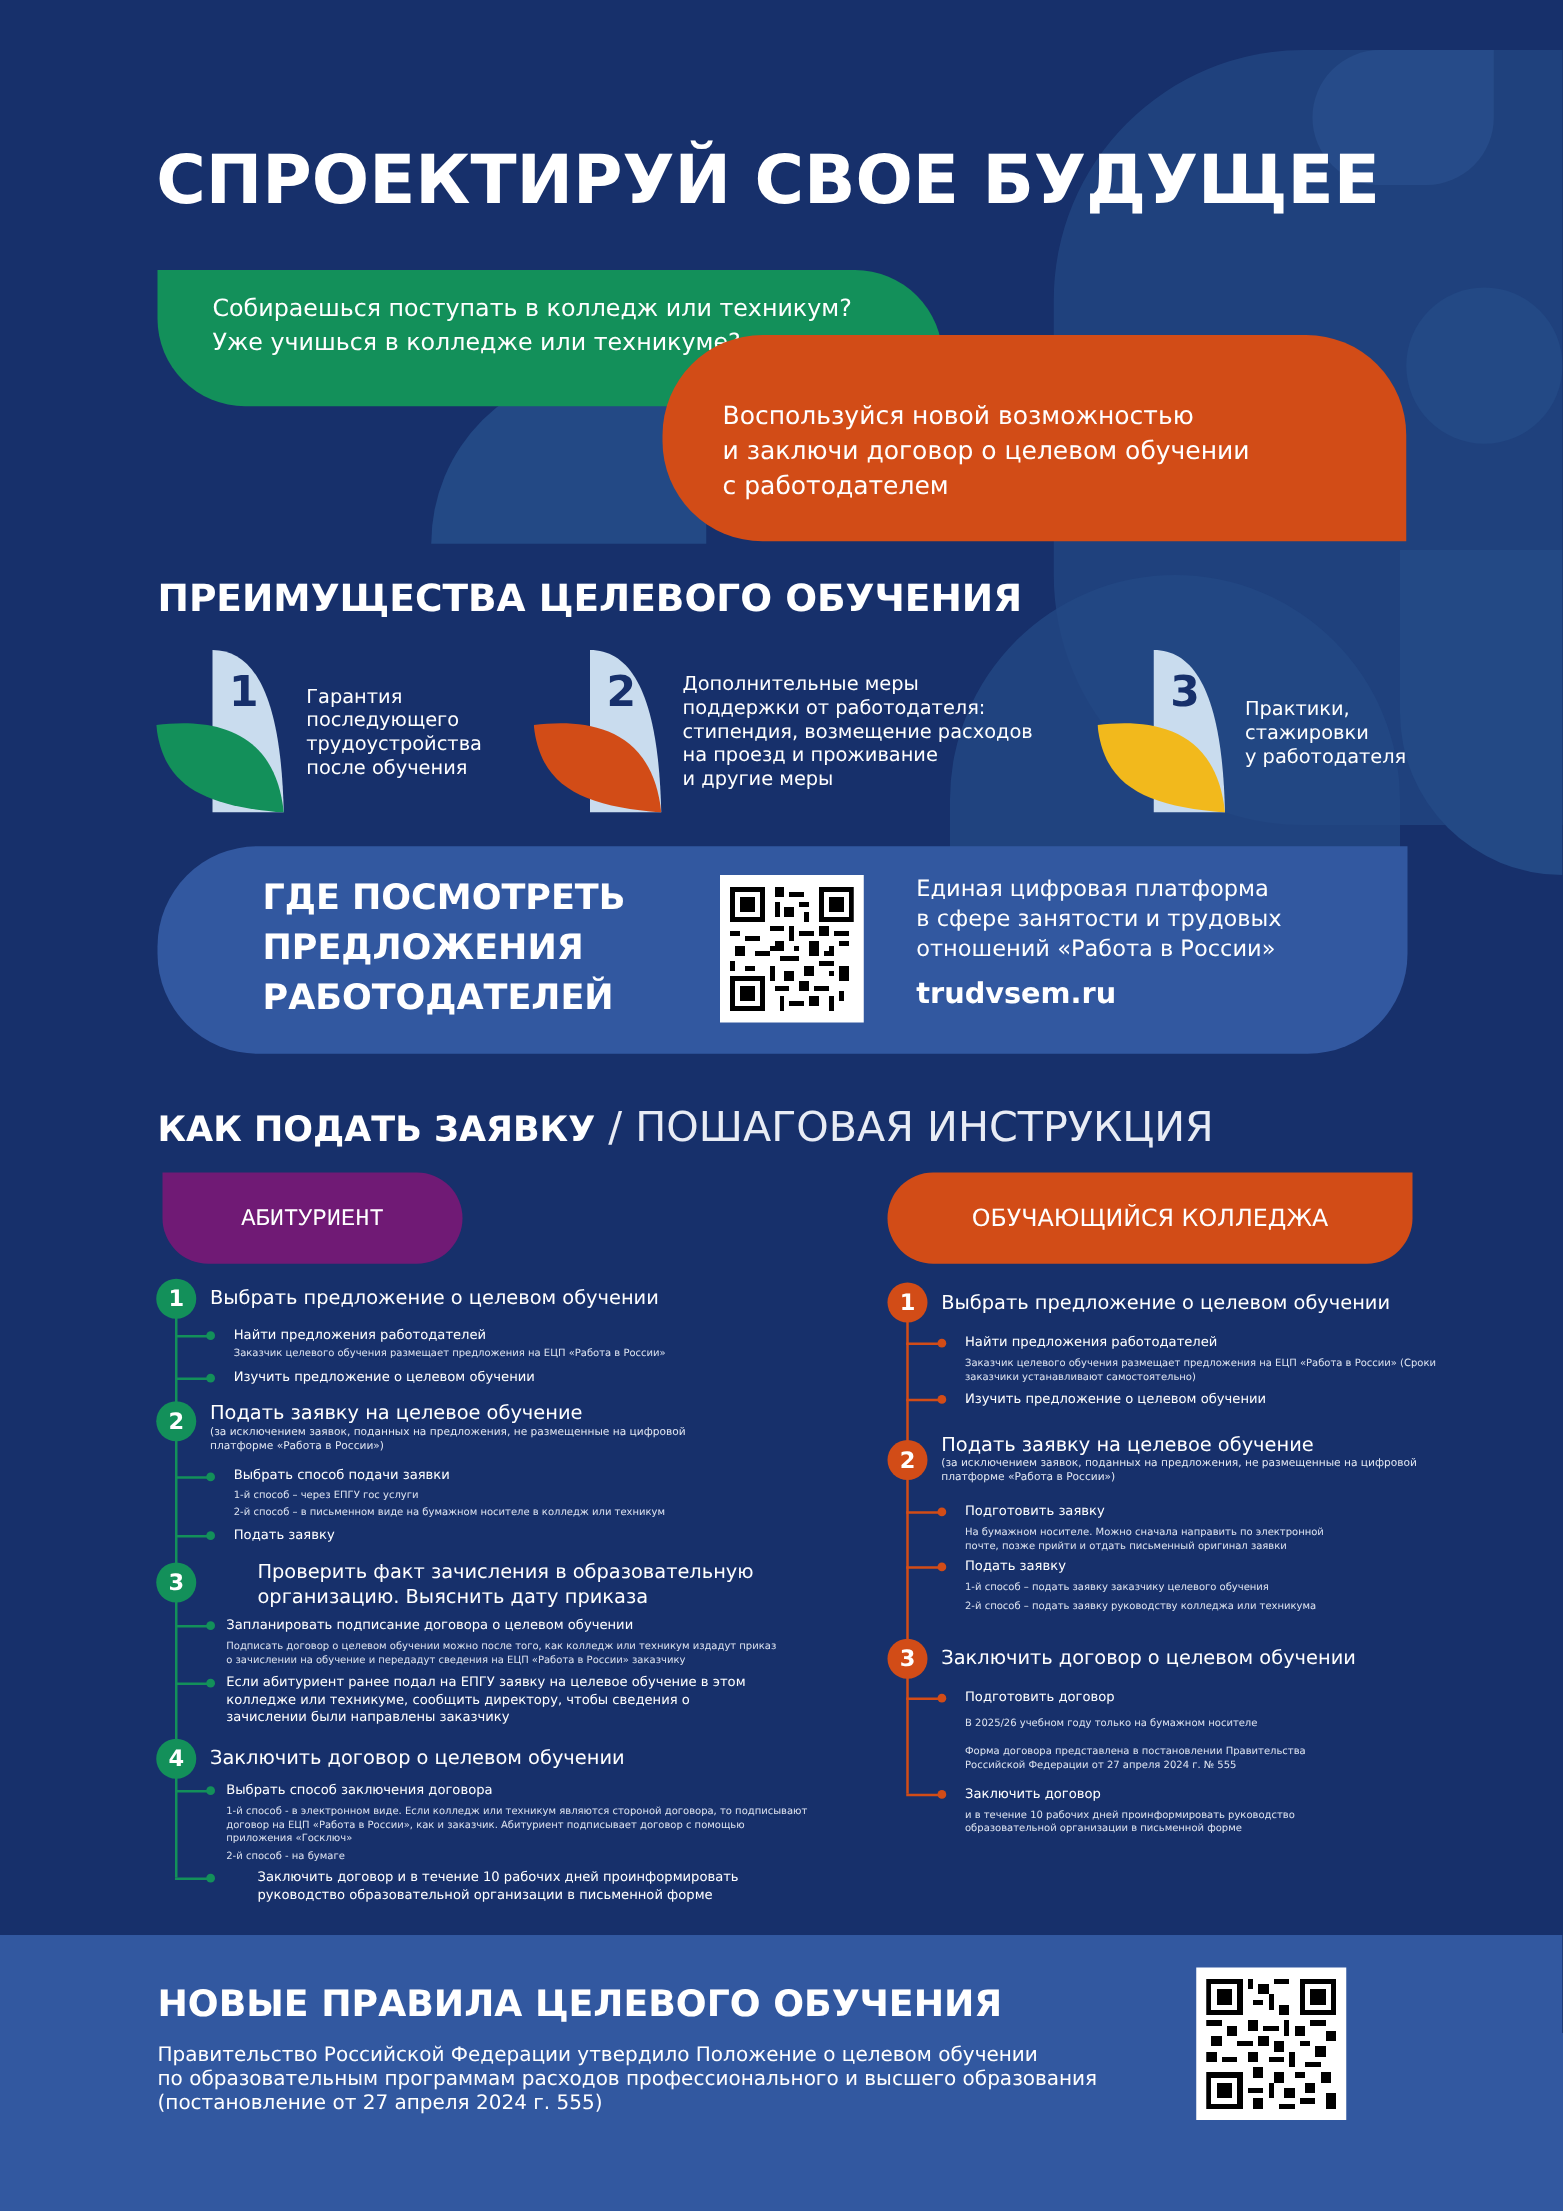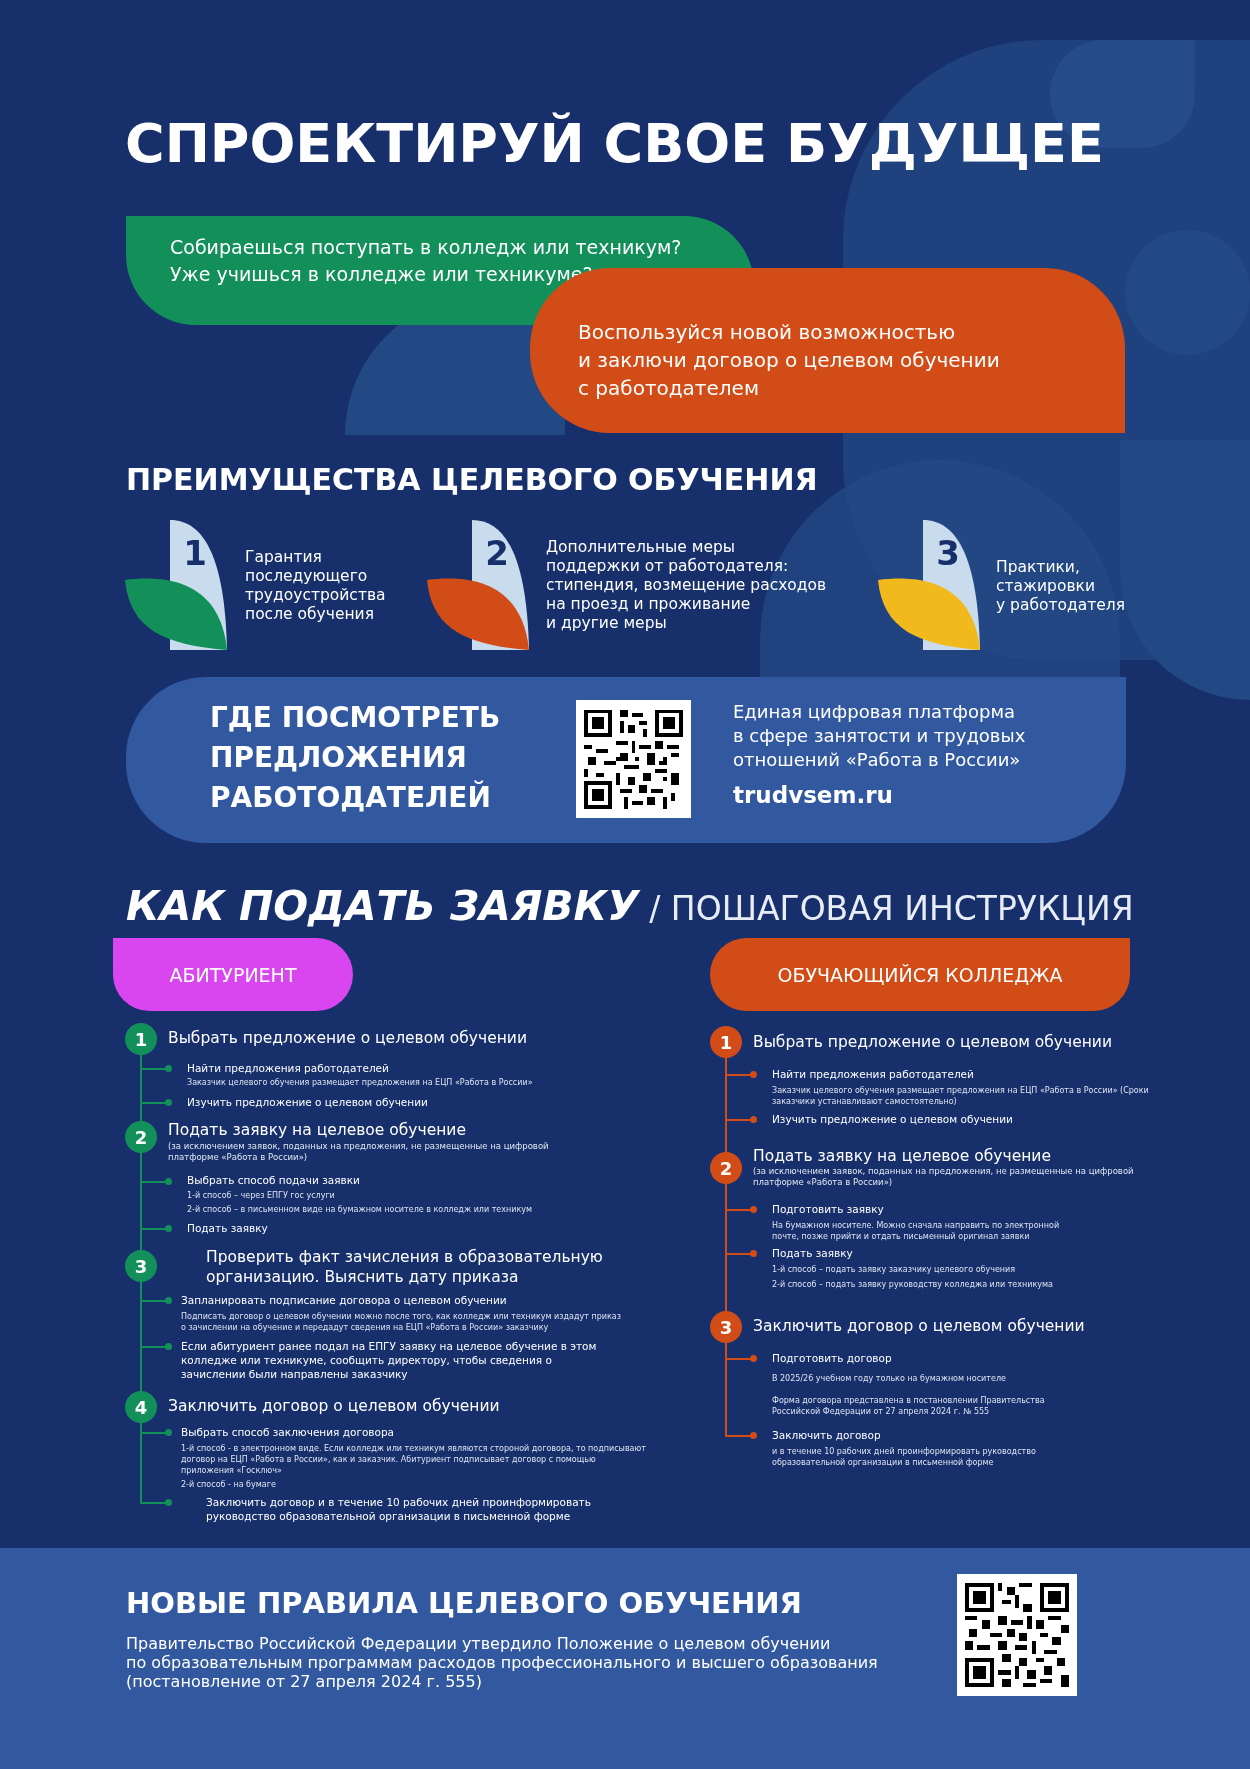--- a/index.html
+++ b/index.html
@@ -48,29 +48,29 @@
     font-weight: bold; font-size: 28px; line-height: 40px;
   }
   .qr {
     position: absolute; background: #fff; padding: 8px;
   }
   .qr svg { display: block; width: 100%; height: 100%; }
   .platform-text { position: absolute; left: 733px; top: 700px; font-size: 18px; line-height: 24px; }
   .platform-url { position: absolute; left: 733px; top: 782px; font-weight: bold; font-size: 23px; }
 
   .how-title { position: absolute; left: 126px; top: 882px; white-space: nowrap; }
-  .how-title .b { font-weight: bold; font-size: 41px; font-style: italic; }
+  .how-title .b { font-weight: bold; font-size: 28px; }
   .how-title .l { font-weight: normal; font-size: 33px; color: #e8ecf5; }
 
   .tab-pill {
     position: absolute; height: 73px; border-radius: 0 55px 0 55px;
     display: flex; align-items: center; justify-content: center;
     font-size: 19px;
   }
-  .tab-green { left: 113px; top: 938px; width: 240px; background: #d946ef; border-radius: 0 60px 60px 60px; }
+  .tab-green { left: 130px; top: 938px; width: 240px; background: #701a75; border-radius: 0 60px 60px 60px; font-family: Liberation Mono, monospace; }
   .tab-orange { left: 710px; top: 938px; width: 420px; background: #d24c17; border-radius: 60px 0 60px 60px; }
 
   .step-num {
     position: absolute; width: 32px; height: 32px; border-radius: 50%;
     display: flex; align-items: center; justify-content: center;
     font-weight: bold; font-size: 18px;
   }
   .sg { background: #13905a; }
   .so { background: #d24c17; }
   .step-title { position: absolute; font-size: 15.5px; line-height: 20px; }

